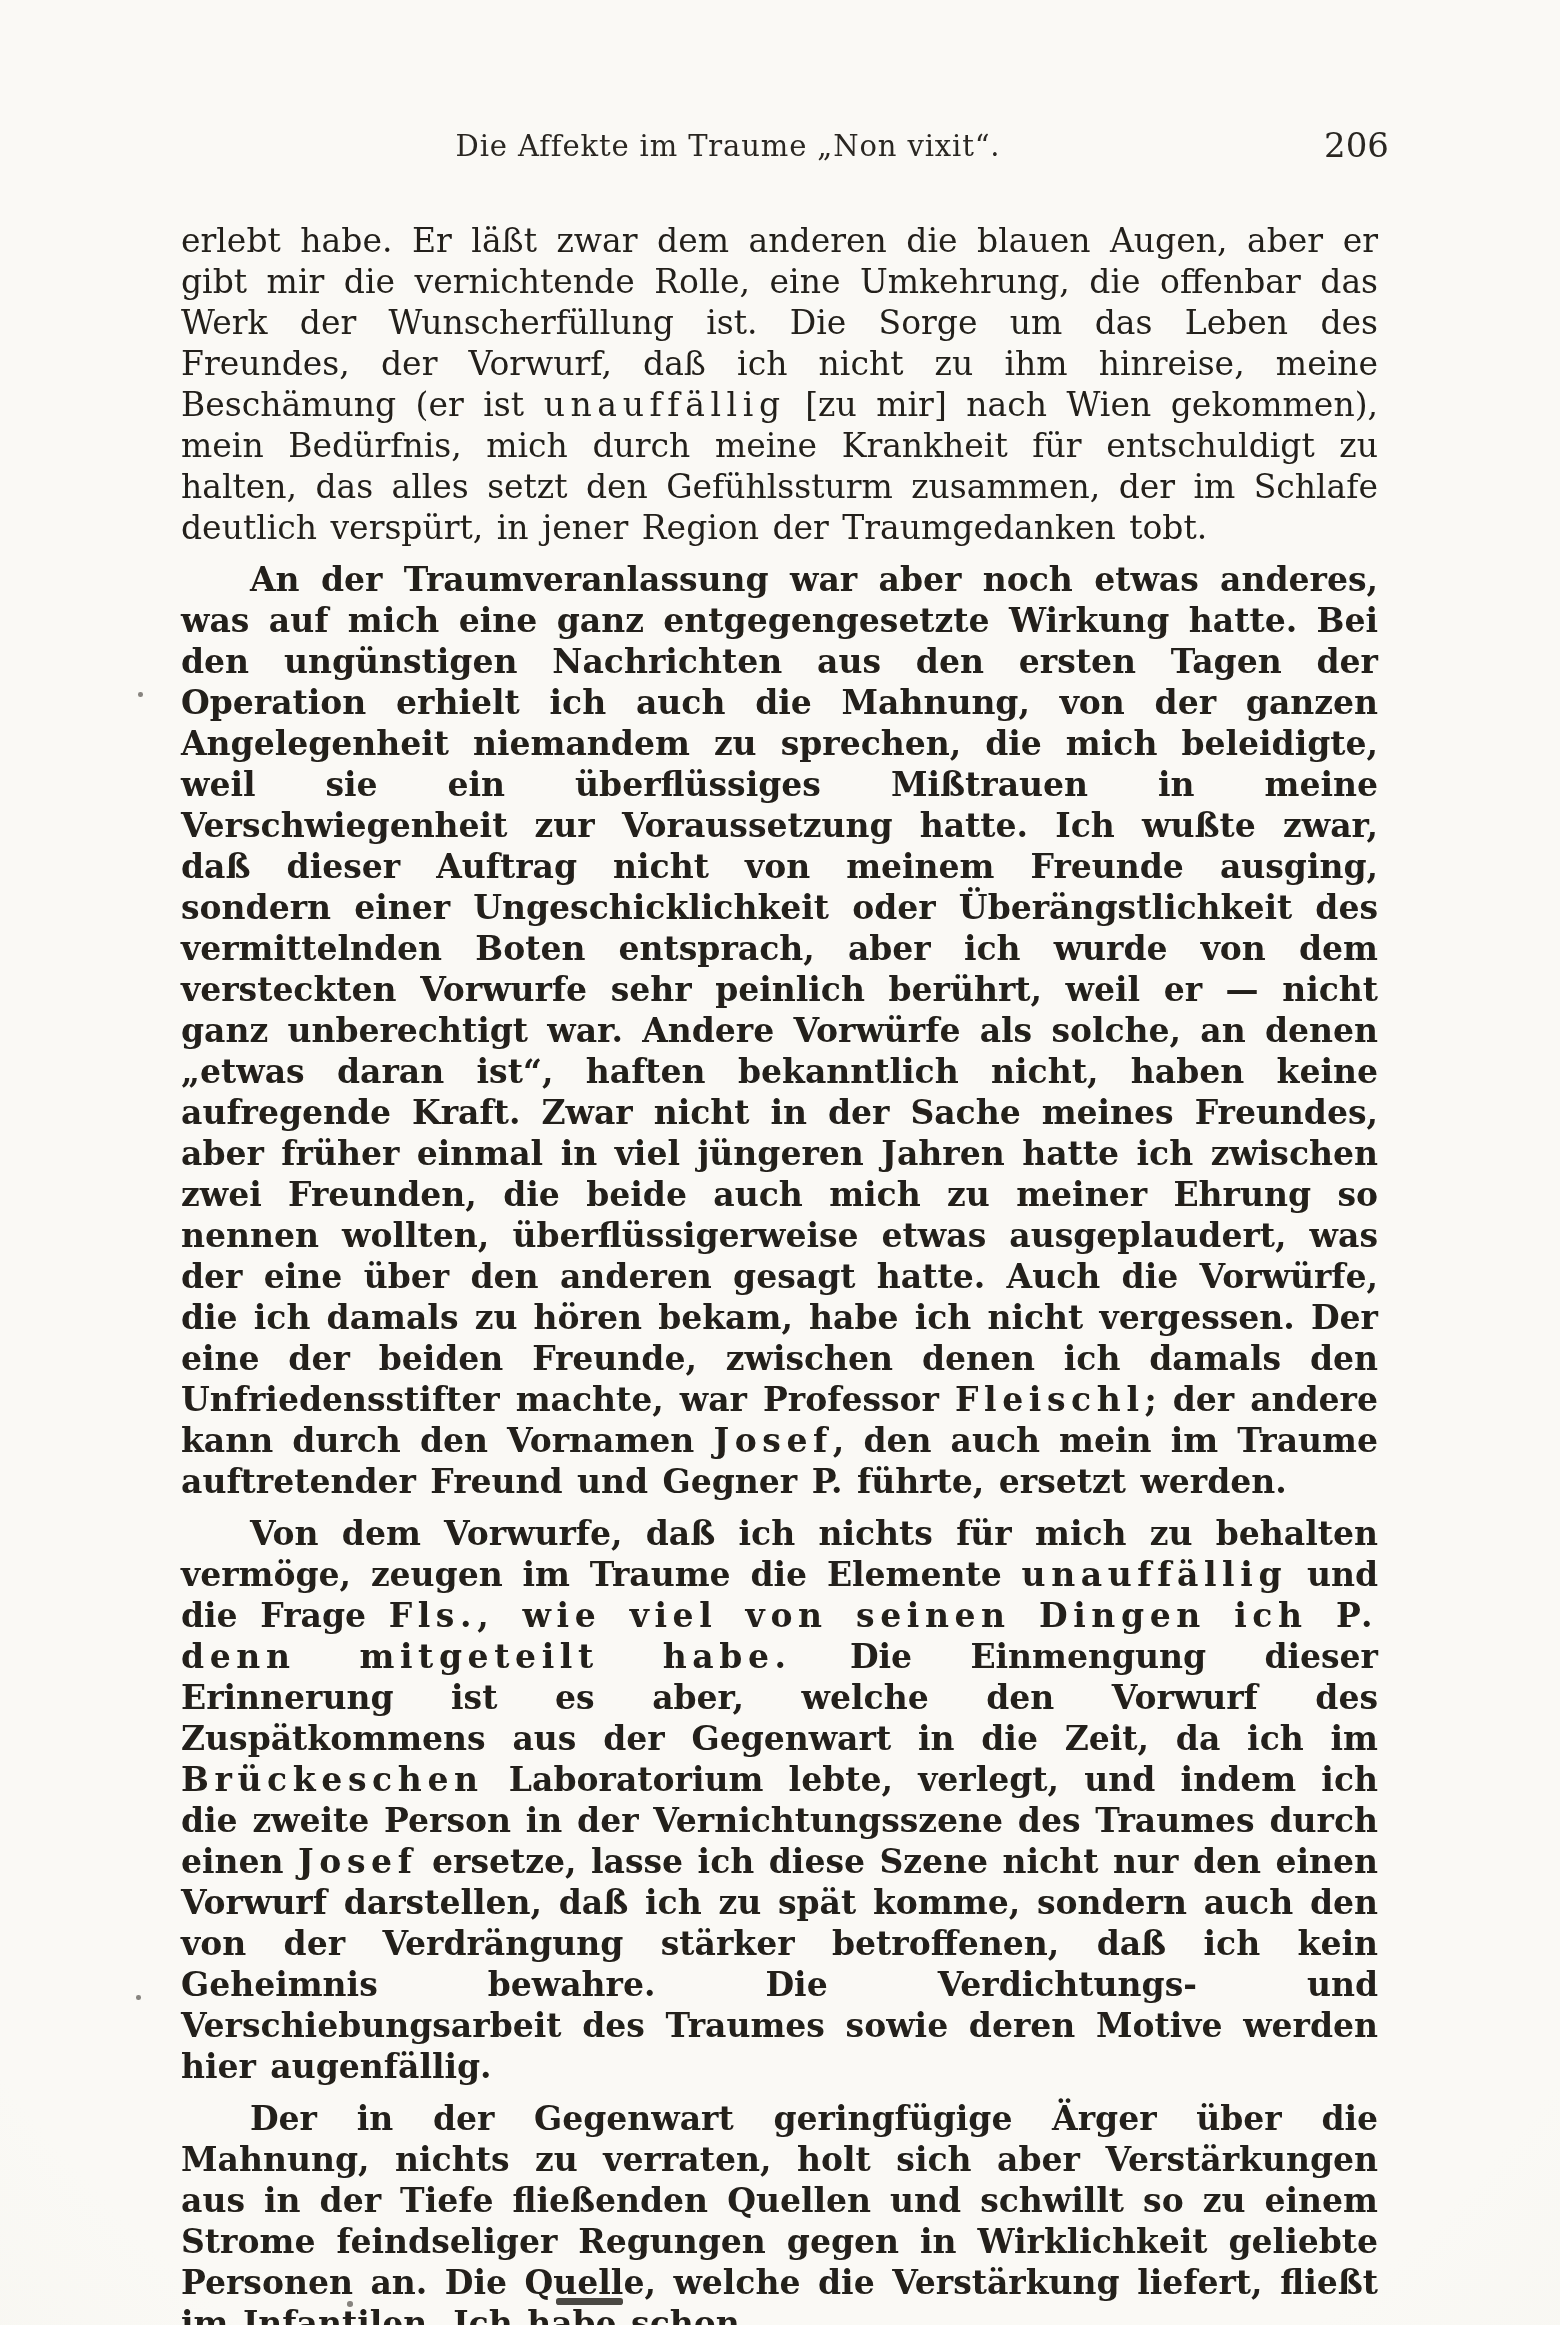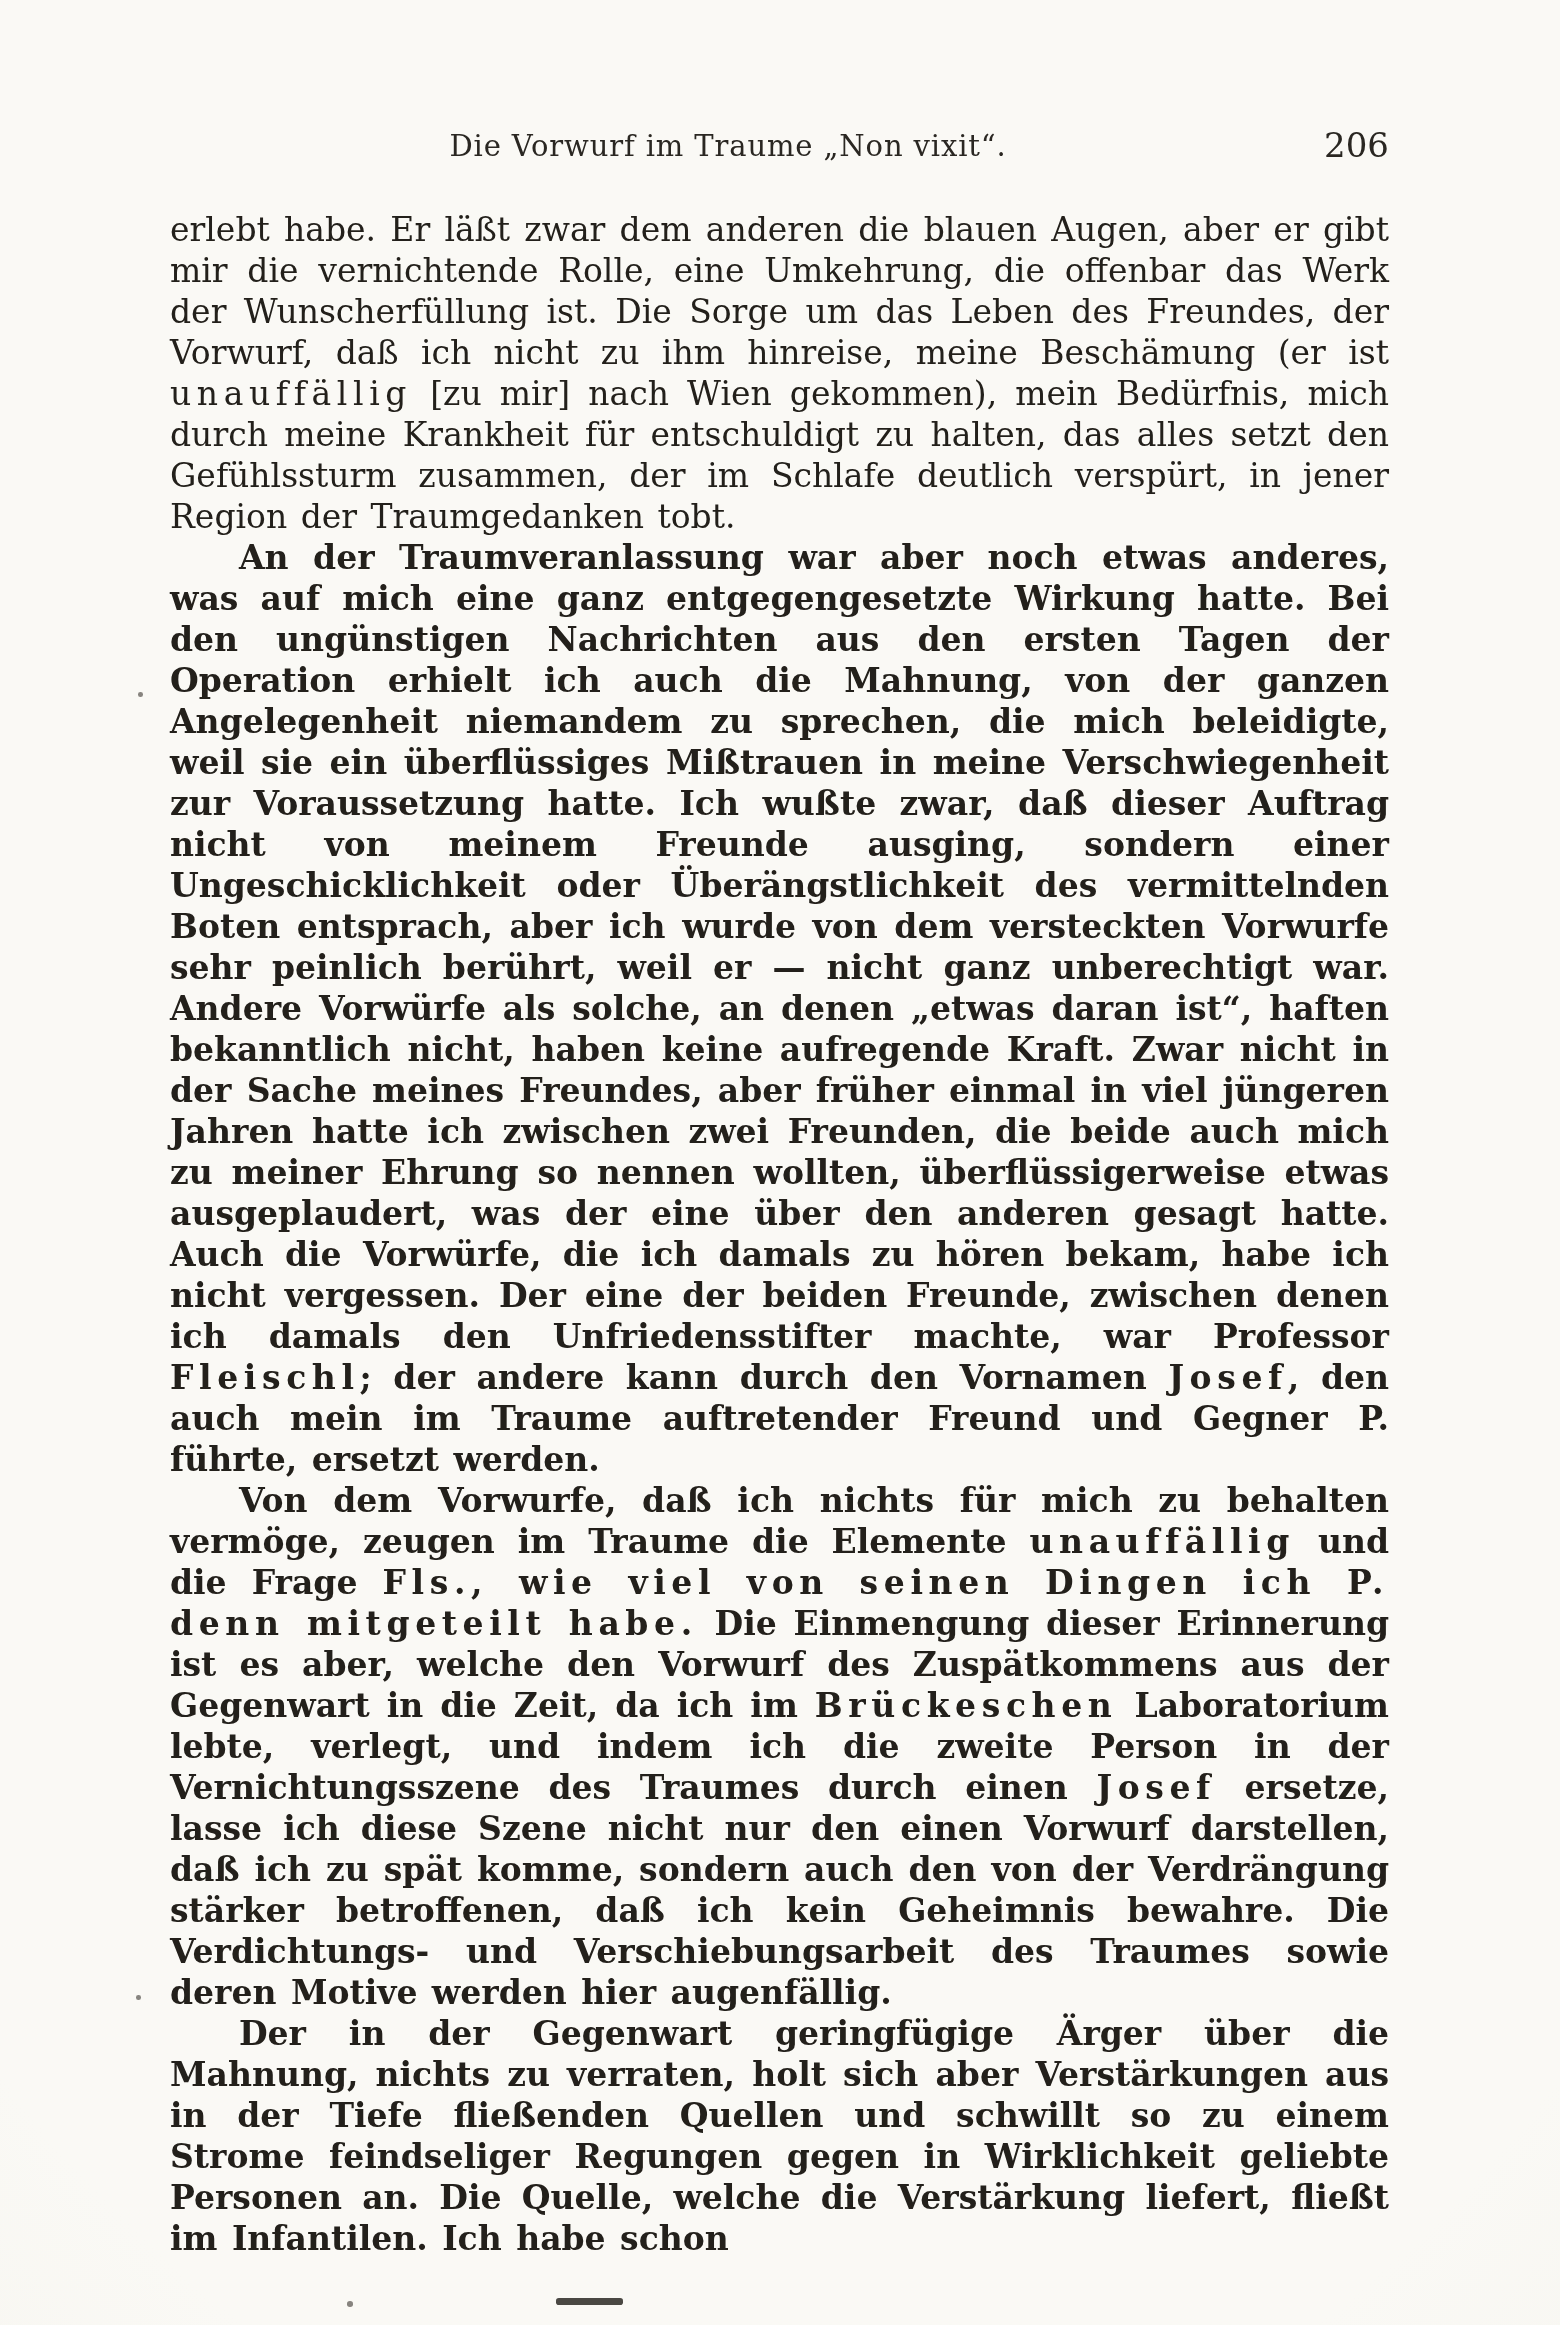--- a/index.html
+++ b/index.html
@@ -47,21 +47,21 @@
     left: 170px;
     width: 1219px;
     font-size: 33px;
     line-height: 41px;
     text-align: justify;
     word-spacing: 0.09em;
     hyphens: auto;
     -webkit-hyphens: auto;
   }
   .page-body p.para {
-    margin: 0;
+    margin: 11px;
   }
   .page-body p.para.indent {
     text-indent: 69px;
     font-weight: bold;
   }
   .gesperrt {
     letter-spacing: 0.17em;
   }
   .artifact {
     position: absolute;
@@ -72,21 +72,21 @@
     border-radius: 2.8px;
     background: rgba(30, 27, 22, 0.8);
   }
 </style>
 </head>
 <body>
 
 <div class="page">
 
   <header class="page-header">
-    <div class="running-title">Die Vorwurf im Traume „Non vixit“.</div>
+    <div class="running-title">Die Affekte im Traume „Non vixit“.</div>
     <div class="page-number">206</div>
   </header>
 
   <main class="page-body" id="page-body">
       <p class="para"><span>erlebt habe. Er läßt zwar dem anderen die blauen Augen, aber er gibt mir die vernichtende Rolle, eine Umkehrung, die offenbar das Werk der Wunscherfüllung ist. Die Sorge um das Leben des Freundes, der Vorwurf, daß ich nicht zu ihm hinreise, meine Beschämung (er ist </span><span class="gesperrt">unauffällig</span><span> [zu mir] nach Wien gekommen), mein Bedürfnis, mich durch meine Krankheit für entschuldigt zu halten, das alles setzt den Gefühlssturm zusammen, der im Schlafe deutlich verspürt, in jener Region der Traumgedanken tobt.</span></p>
       <p class="para indent"><span>An der Traumveranlassung war aber noch etwas anderes, was auf mich eine ganz entgegengesetzte Wirkung hatte. Bei den ungünstigen Nachrichten aus den ersten Tagen der Operation erhielt ich auch die Mahnung, von der ganzen Angelegenheit niemandem zu sprechen, die mich beleidigte, weil sie ein überflüssiges Mißtrauen in meine Verschwiegenheit zur Voraussetzung hatte. Ich wußte zwar, daß dieser Auftrag nicht von meinem Freunde ausging, sondern einer Ungeschicklichkeit oder Überängstlichkeit des vermittelnden Boten entsprach, aber ich wurde von dem versteckten Vorwurfe sehr peinlich berührt, weil er — nicht ganz unberechtigt war. Andere Vorwürfe als solche, an denen „etwas daran ist“, haften bekanntlich nicht, haben keine aufregende Kraft. Zwar nicht in der Sache meines Freundes, aber früher einmal in viel jüngeren Jahren hatte ich zwischen zwei Freunden, die beide auch mich zu meiner Ehrung so nennen wollten, überflüssigerweise etwas ausgeplaudert, was der eine über den anderen gesagt hatte. Auch die Vorwürfe, die ich damals zu hören bekam, habe ich nicht vergessen. Der eine der beiden Freunde, zwischen denen ich damals den Unfriedensstifter machte, war Professor </span><span class="gesperrt">Fleischl</span><span>; der andere kann durch den Vornamen </span><span class="gesperrt">Josef</span><span>, den auch mein im Traume auftretender Freund und Gegner P. führte, ersetzt werden.</span></p>
       <p class="para indent"><span>Von dem Vorwurfe, daß ich nichts für mich zu behalten vermöge, zeugen im Traume die Elemente </span><span class="gesperrt">unauffällig</span><span> und die Frage </span><span class="gesperrt">Fls., wie viel von seinen Dingen ich P. denn mitgeteilt habe.</span><span> Die Einmengung dieser Erinnerung ist es aber, welche den Vorwurf des Zuspätkommens aus der Gegenwart in die Zeit, da ich im </span><span class="gesperrt">Brückeschen</span><span> Laboratorium lebte, verlegt, und indem ich die zweite Person in der Vernichtungsszene des Traumes durch einen </span><span class="gesperrt">Josef</span><span> ersetze, lasse ich diese Szene nicht nur den einen Vorwurf darstellen, daß ich zu spät komme, sondern auch den von der Verdrängung stärker betroffenen, daß ich kein Geheimnis bewahre. Die Verdichtungs- und Verschiebungsarbeit des Traumes sowie deren Motive werden hier augenfällig.</span></p>
       <p class="para indent"><span>Der in der Gegenwart geringfügige Ärger über die Mahnung, nichts zu verraten, holt sich aber Verstärkungen aus in der Tiefe fließenden Quellen und schwillt so zu einem Strome feindseliger Regungen gegen in Wirklichkeit geliebte Personen an. Die Quelle, welche die Verstärkung liefert, fließt im Infantilen. Ich habe schon</span></p>
     </main>
 

